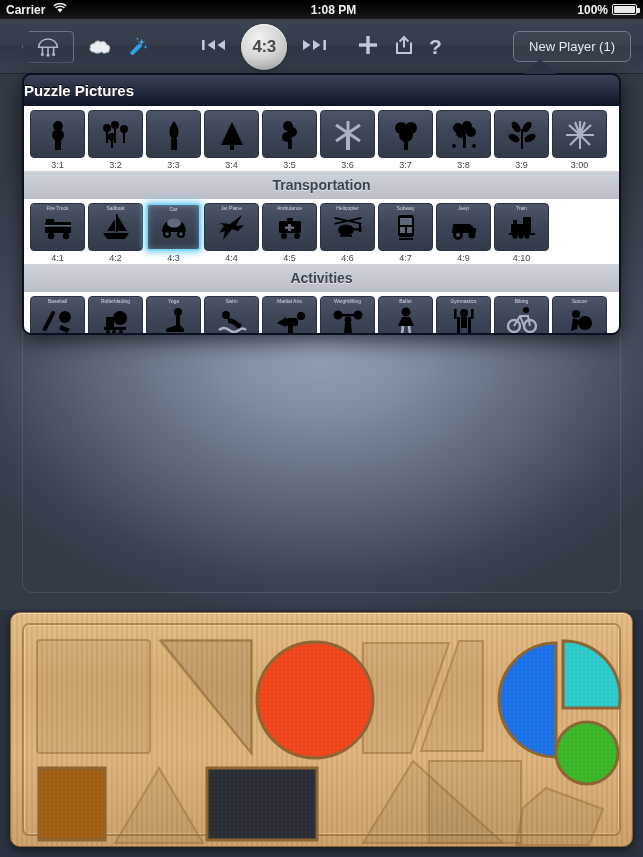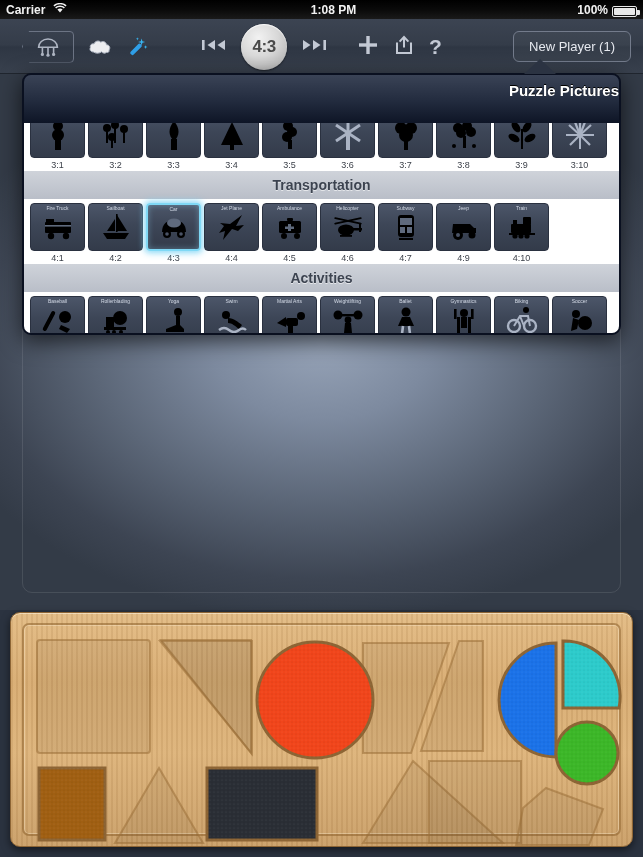--- a/index.html
+++ b/index.html
@@ -12,21 +12,21 @@
 
   
   .statusbar {
     position: absolute; left: 0; top: 0; width: 643px; height: 19px;
     background: linear-gradient(#000 0%, #0b0b0b 55%, #1a1a1a 100%);
     color: #f2f2f2; font-size: 12px; font-weight: bold;
     display: flex; align-items: center; padding: 0 6px;
   }
   .sb-left { display: flex; align-items: flex-start; gap: 8px; }
   .sb-center { position: absolute; left: 0; right: 0; text-align: center; font-size: 12px; padding-left: 24px; }
-  .sb-right { margin-left: auto; display: flex; align-items: flex-end; gap: 4px; z-index: 2; }
+  .sb-right { margin-left: auto; display: flex; align-items: center; gap: 4px; z-index: 2; }
   .wifi { display: inline-block; width: 14px; height: 11px; }
   .batt { position: relative; width: 25px; height: 11px; border: 1px solid #e8e8e8;
           border-radius: 2px; }
   .batt::after { content:""; position:absolute; right:-4px; top:3px; width:3px; height:5px;
           background:#e8e8e8; border-radius:0 1px 1px 0; }
   .batt i { position:absolute; left:1px; top:1px; bottom:1px; width:21px; background:#e8e8e8;
           border-radius:1px; display:block; }
 
   
   .toolbar {
@@ -74,22 +74,22 @@
     border: 2px solid #0a1020; border-radius: 9px;
     box-shadow: 0 6px 22px rgba(0,0,0,.65);
     overflow: hidden; z-index: 5;
   }
   .pop-arrow {
     position: absolute; left: 524px; top: 59px; width: 0; height: 0;
     border-left: 16px solid transparent; border-right: 16px solid transparent;
     border-bottom: 15px solid #2b3342; z-index: 6;
   }
   .pop-title {
-    height: 48px; background: linear-gradient(#3a4356 0%, #222b3e 55%, #0e1526 100%);
-    color: #fff; font-size: 15px; font-weight: bold; text-align: right;
+    height: 31px; background: linear-gradient(#3a4356 0%, #222b3e 55%, #0e1526 100%);
+    color: #fff; font-size: 15px; font-weight: bold; text-align: left;
     line-height: 31px; text-shadow: 0 -1px 0 #000; position: relative; z-index: 2;
   }
   .pop-body { position: absolute; left:0; right:0; top:31px; bottom:0; overflow: hidden; }
 
   .sect-head {
     height: 28px; line-height: 28px; text-align: center;
     font-size: 14px; font-weight: bold; color: #3c4350;
     background: linear-gradient(#cfd3da, #b9bec8);
     text-shadow: 0 1px 0 rgba(255,255,255,.6);
   }
@@ -434,21 +434,21 @@
                       <path d="M16 16 L27 6"></path>
                       <path d="M16 16 L2 16"></path>
                       <path d="M16 16 L30 16"></path>
                       <path d="M16 16 L6 26"></path>
                       <path d="M16 16 L26 26"></path>
                       <path d="M16 16 L11 3"></path>
                       <path d="M16 16 L21 3"></path>
                     </g>
                     <rect x="15" y="16" width="2" height="14" fill="#aab3c4"></rect>
                   </svg></span></div>
-              <div class="tnum">3:10</div>
+              <div class="tnum">3:00</div>
             </div>
           </div>
         </div>
         <div class="sect-head">Transportation</div>
         <div class="row-wrap">
           <div class="thumb-row">
             <div class="thumb">
               <div class="tile"><span class="tlabel">Fire Truck</span><span><svg width="32" height="32" viewBox="0 0 32 32">
                     <rect x="3" y="10" width="26" height="11" rx="1"></rect>
                     <rect x="4" y="7" width="8" height="4"></rect>

